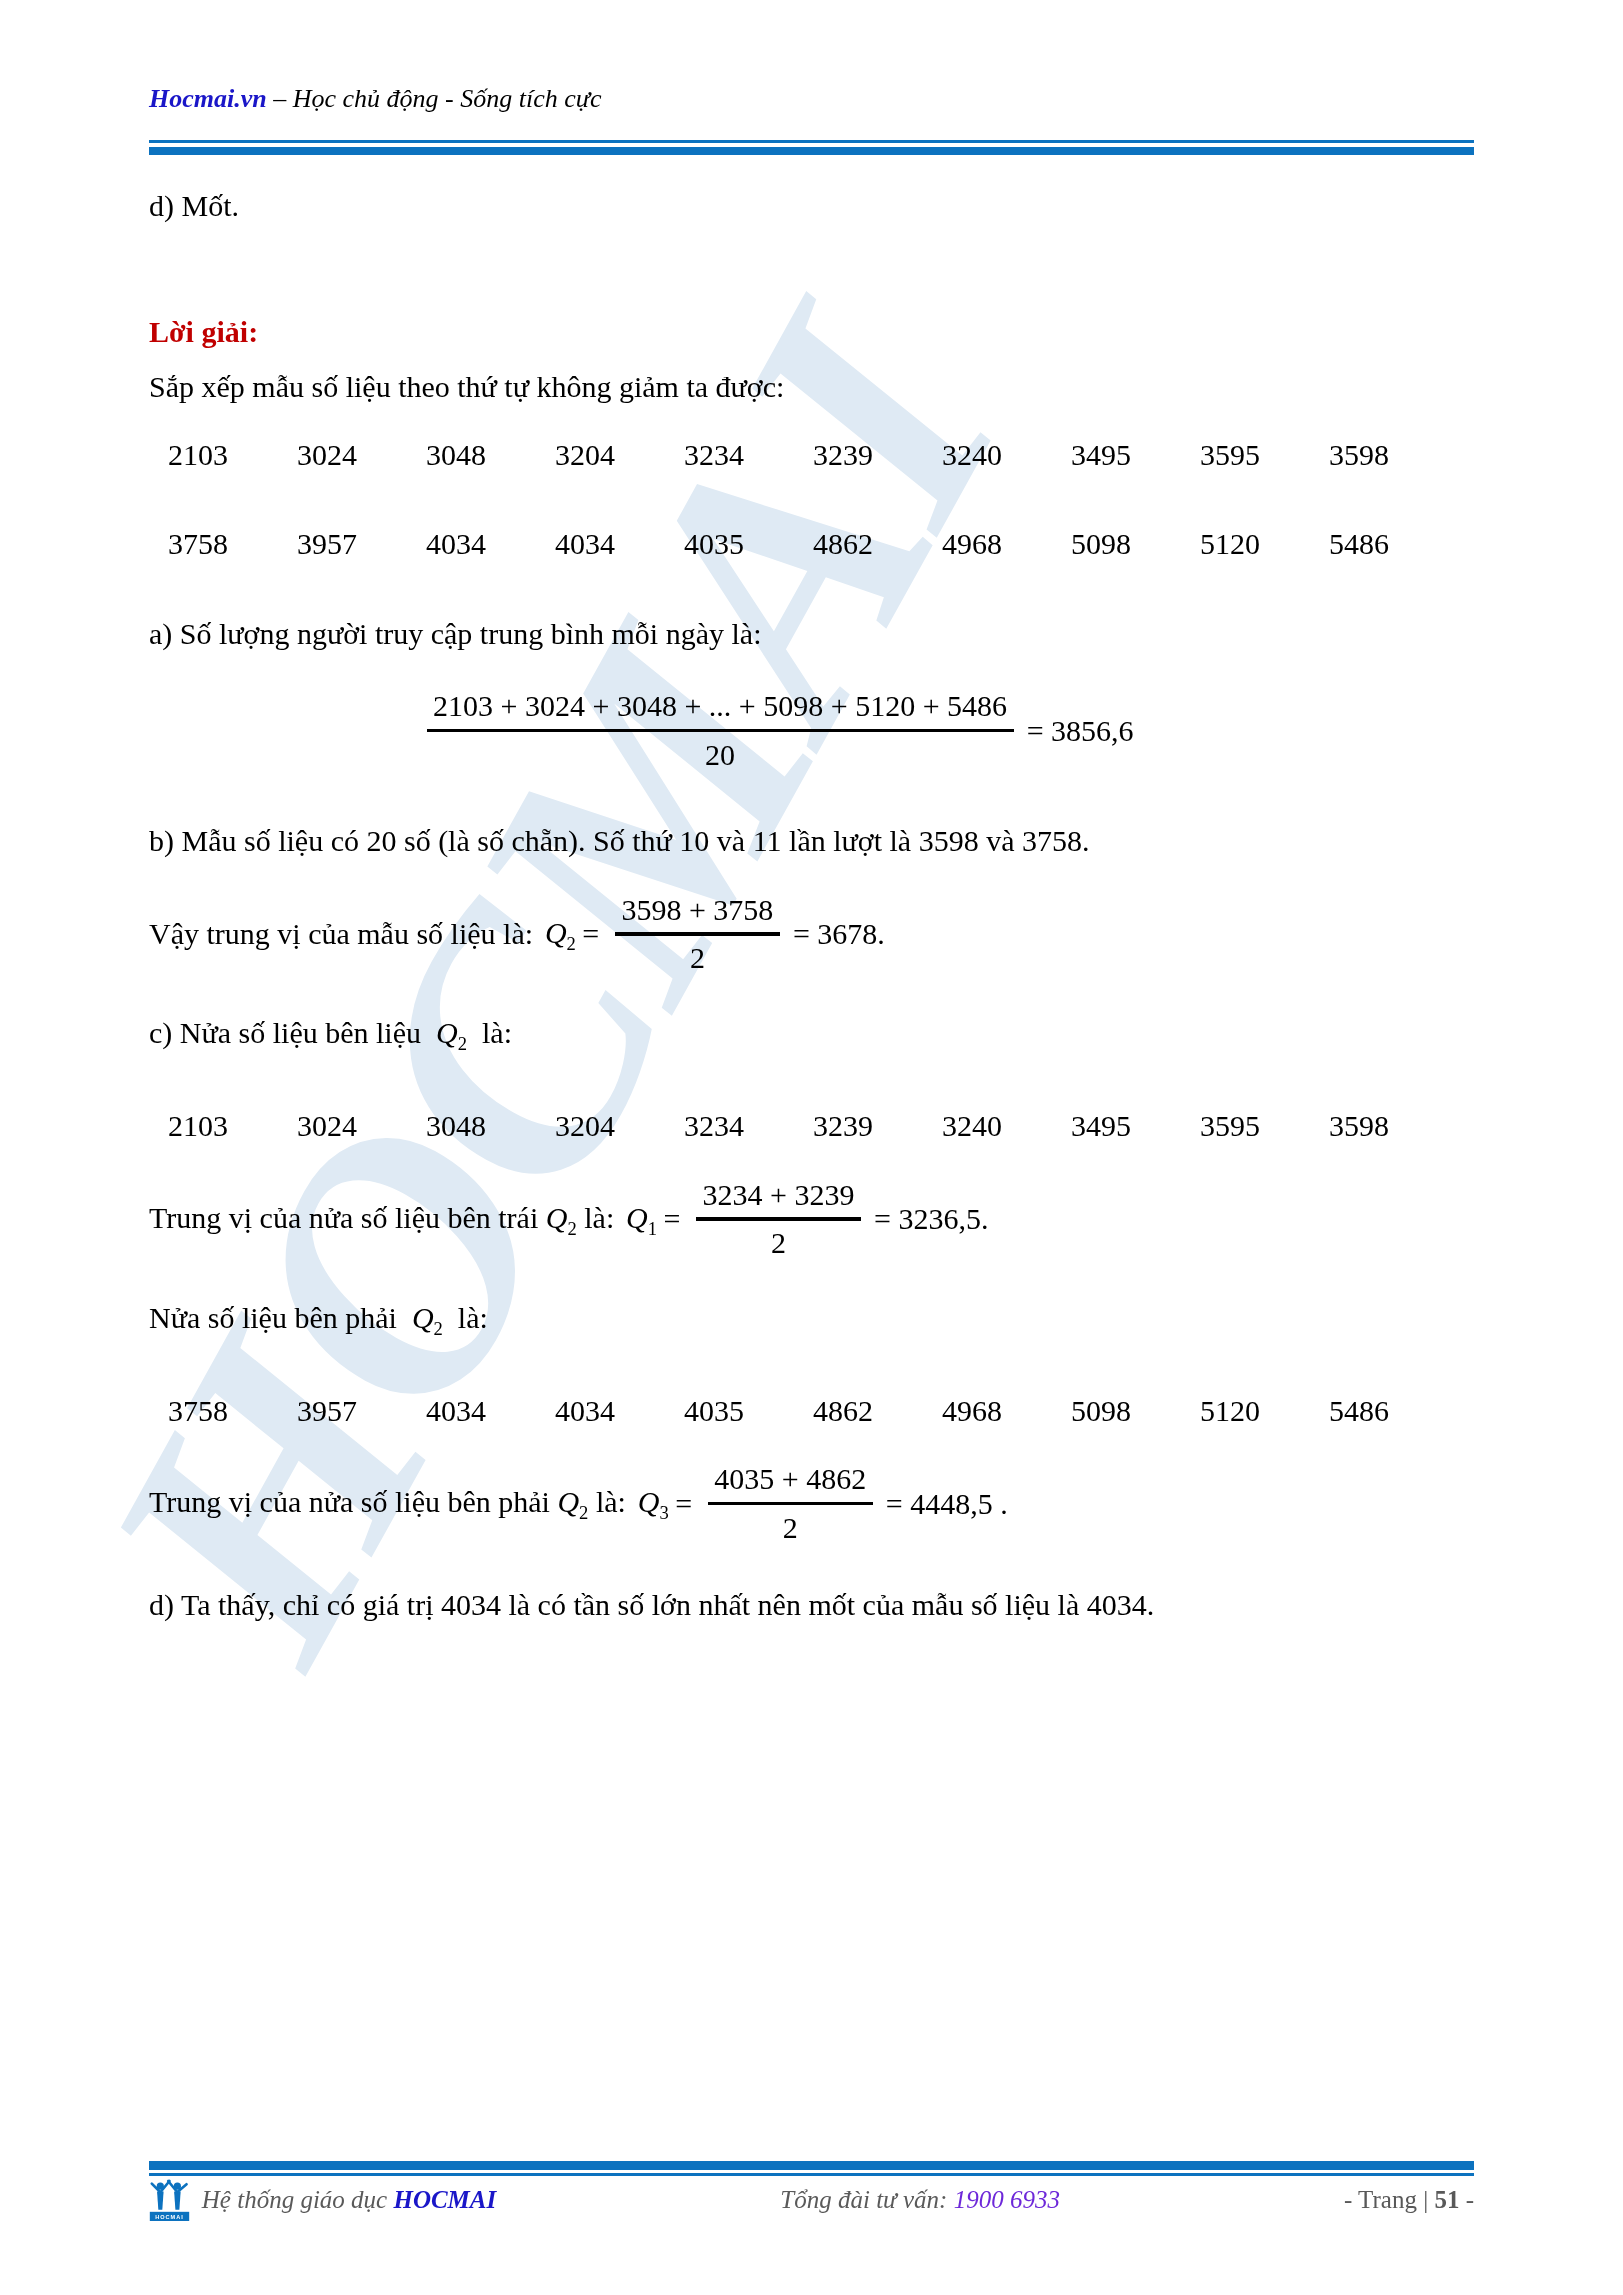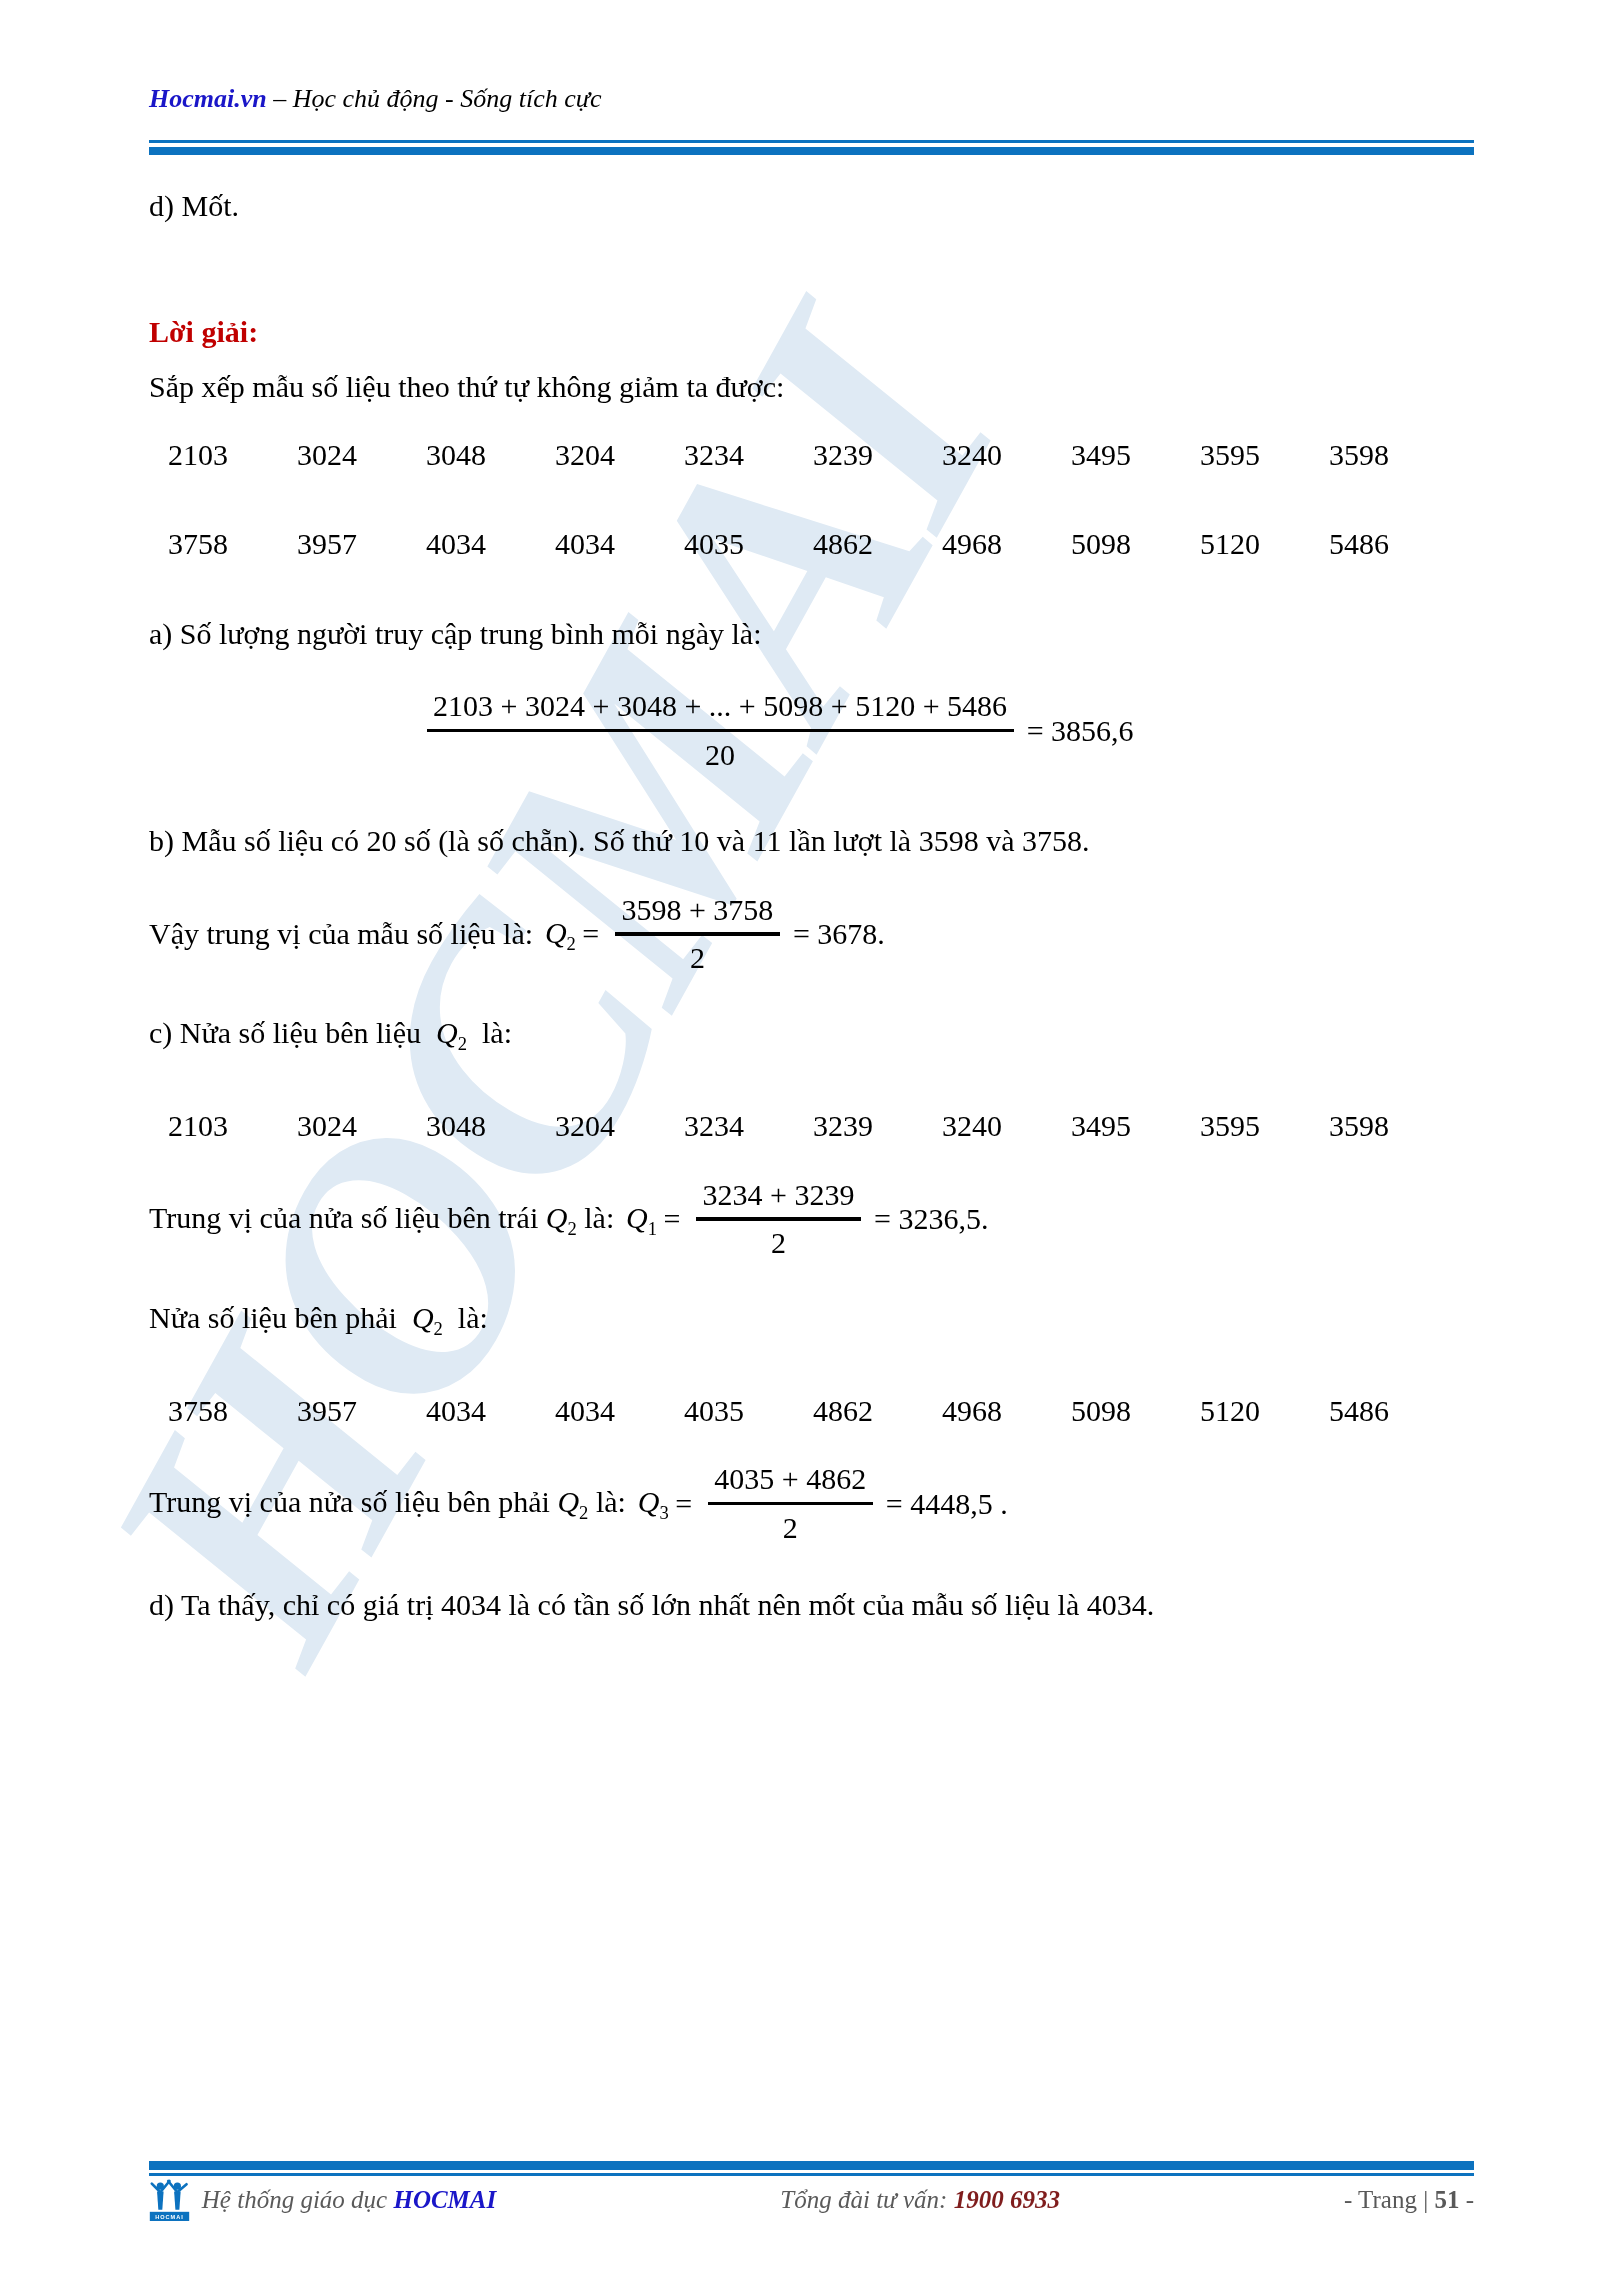--- a/index.html
+++ b/index.html
@@ -79,21 +79,21 @@
   .footer {
     position:absolute; left:149px; right:149px; top:2179px;
     display:flex; align-items:center;
     font-size:25px; z-index:2;
   }
   .footer-left { display:flex; align-items:center; }
   .logo { width:41px; height:42px; flex:0 0 auto; }
   .footer-org { margin-left:11.8px; font-style:italic; color:#5a5a5a; }
   .footer-org .org-brand { color:#1a16c8; font-weight:bold; }
   .footer-center { flex:1; text-align:center; font-style:italic; color:#5a5a5a; }
-  .footer-center .hotline { font-weight:bold; color:#7f1d1d;text-align:right; }
+  .footer-center .hotline { font-weight:normal; color:#6d28d9;text-align:right; }
   .footer-page { color:#595959; white-space:nowrap; }
   .footer-page .page-num { font-weight:bold; }
 </style>
 </head>
 <body>
 
 <div class="page">
 
   <div class="watermark">HOCMAI</div>
 

